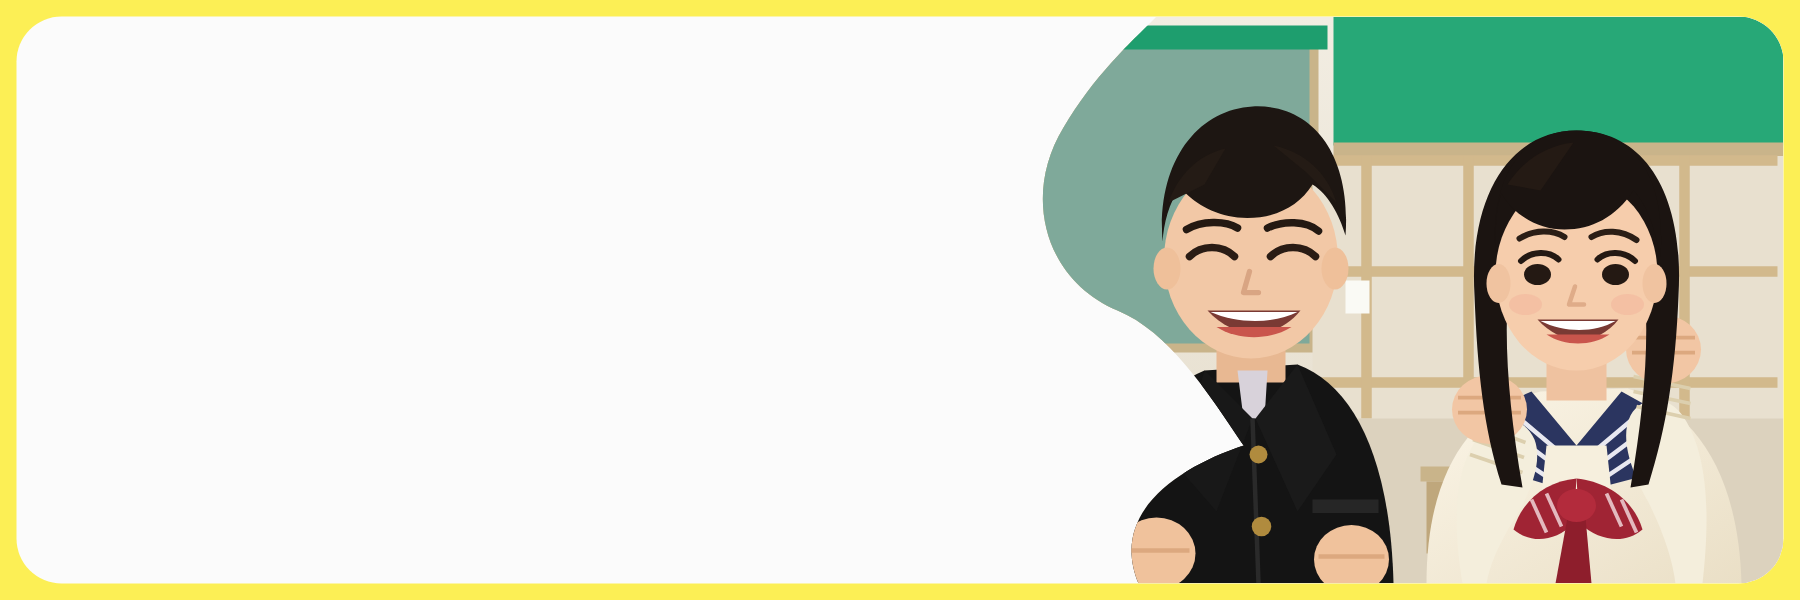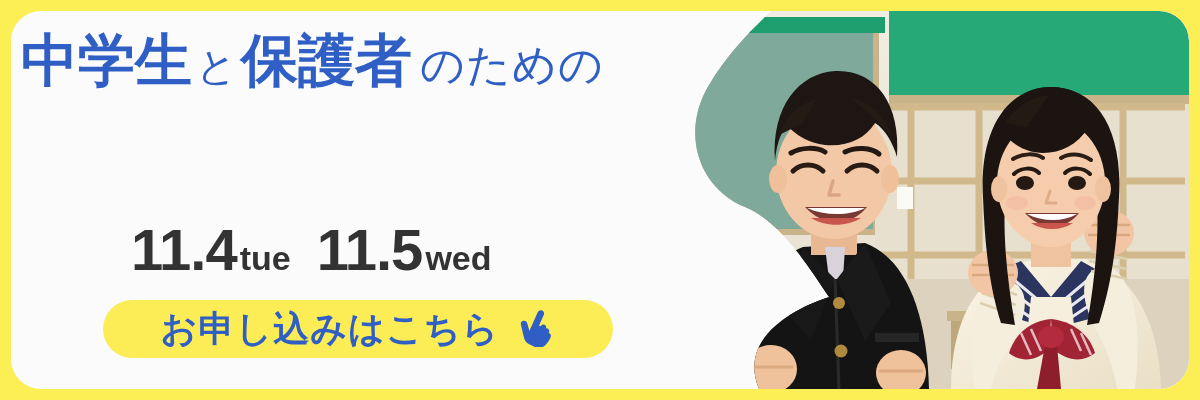--- a/index.html
+++ b/index.html
@@ -160,47 +160,23 @@
   .photo svg { display: block; }
 </style>
 </head>
 <body>
 
 <div class="banner">
   <div class="panel">
 
     <div class="left-col">
 
-      <div class="headline-1">
-        <span class="hl-seg marker">中学生</span><span class="hl-seg small">と</span><span class="hl-seg marker">保護者</span><span class="hl-seg thin">のための</span>
-      </div>
-
-
-      <div class="dates">
-        <span class="date-num">11.4</span><span class="date-dow">tue</span><span class="date-gap"></span><span class="date-num">11.5</span><span class="date-dow">wed</span>
-      </div>
-
-      <div class="cta">
-        <span class="cta-label">お申し込みはこちら</span>
-        <span class="cta-hand">
-          <svg width="40" height="40" viewBox="0 0 40 40">
-            <g transform="rotate(24 20 20)">
-              <path d="M16.5 5.5 C16.5 3.4 18.0 2.0 19.8 2.0 C21.6 2.0 23.1 3.4 23.1 5.5
-                       L23.1 17.0 L24.6 17.0 C25.5 14.9 26.6 13.9 28.2 14.1
-                       C29.6 14.3 30.4 15.3 30.6 16.8
-                       C31.9 15.9 33.3 16.2 34.2 17.2 C34.9 18.0 35.0 18.9 34.9 19.9
-                       C36.2 19.6 37.4 20.2 38.0 21.3 C38.5 22.3 38.5 23.3 38.4 24.6
-                       C38.1 29.0 37.2 32.6 35.2 35.0 C33.4 37.2 30.8 38.2 27.4 38.2
-                       L22.4 38.2 C18.8 38.2 16.2 36.9 14.2 34.2
-                       L6.2 23.6 C5.0 22.0 5.3 20.1 6.8 19.0 C8.3 17.9 10.2 18.2 11.4 19.7
-                       L16.5 26.0 Z" fill="#2F5FC4"></path>
-            </g>
-          </svg>
-        </span>
-      </div>
+
+
+
 
     </div>
 
     <div class="photo">
       <svg width="510" height="378" viewBox="0 0 510 378">
         <defs>
           <clipPath id="pclip">
               <rect x="0" y="0" width="510" height="378"></rect>
             </clipPath>
           <linearGradient id="wallg" x1="0" y1="0" x2="0" y2="1">

